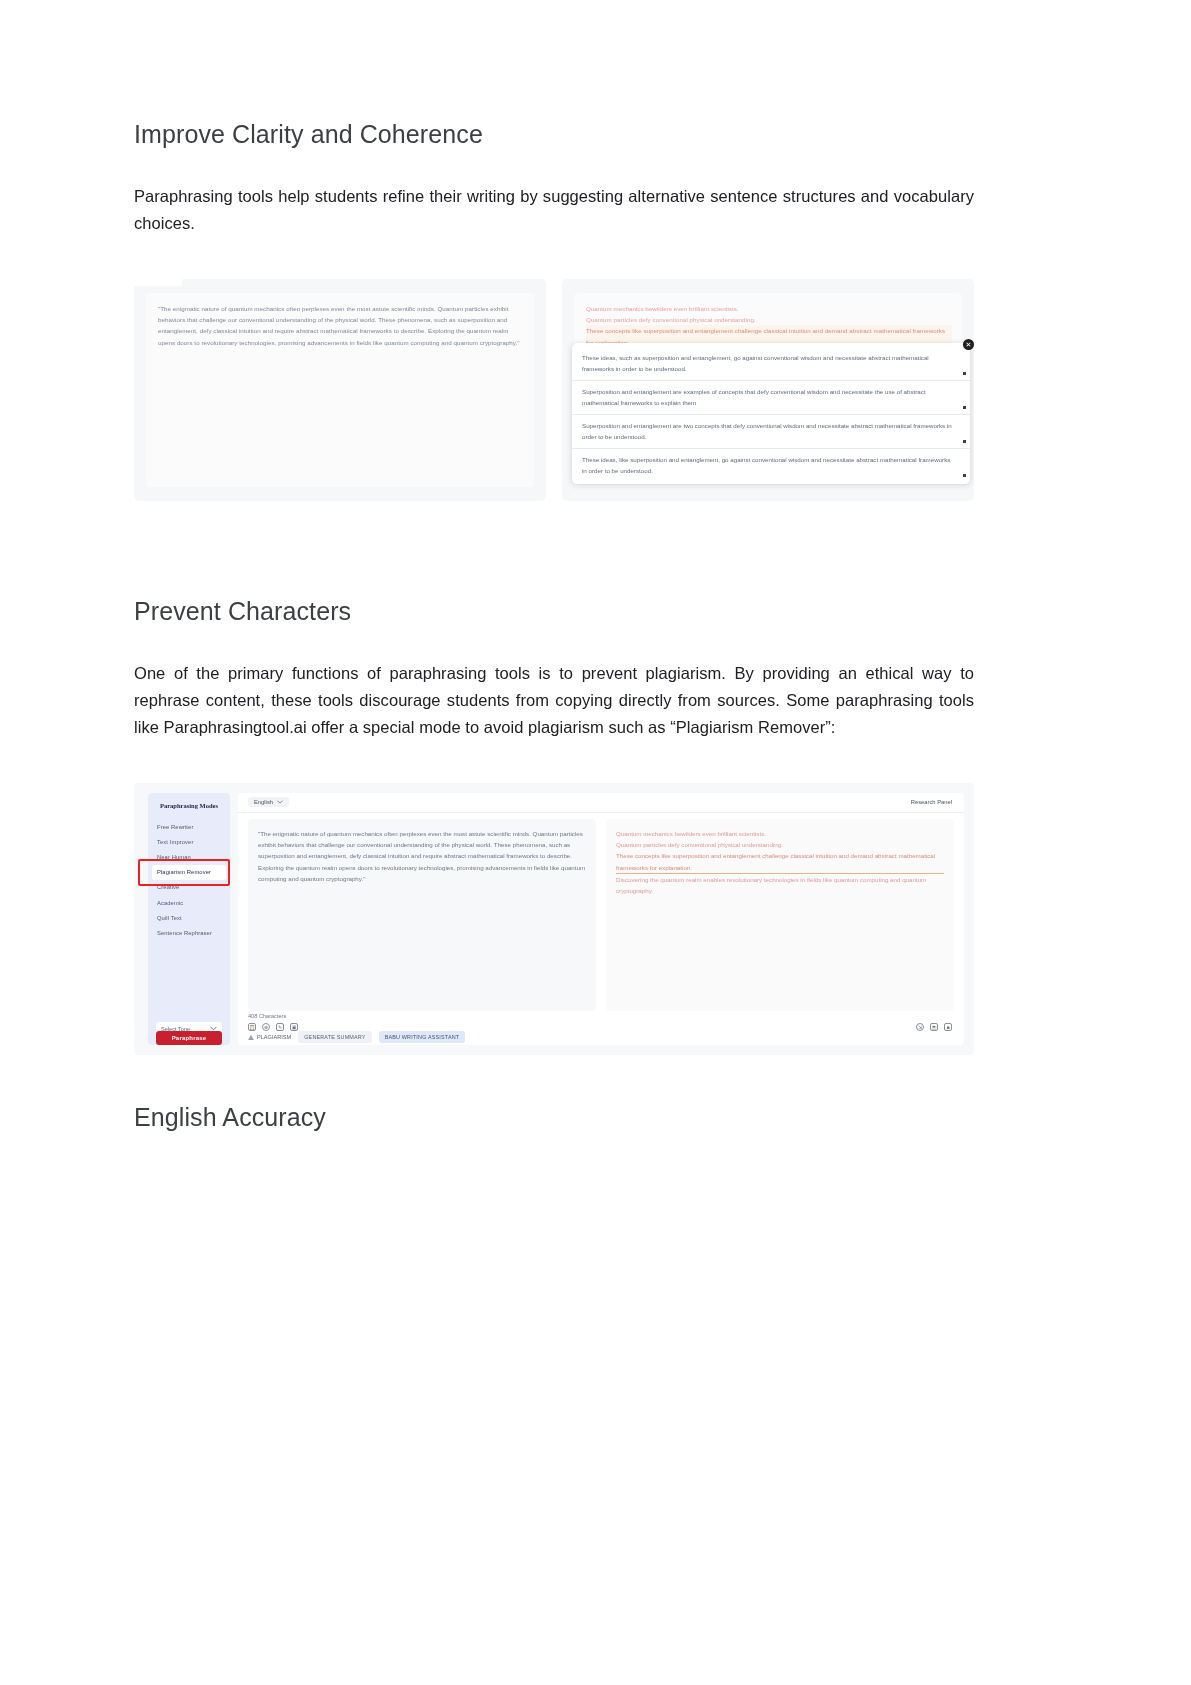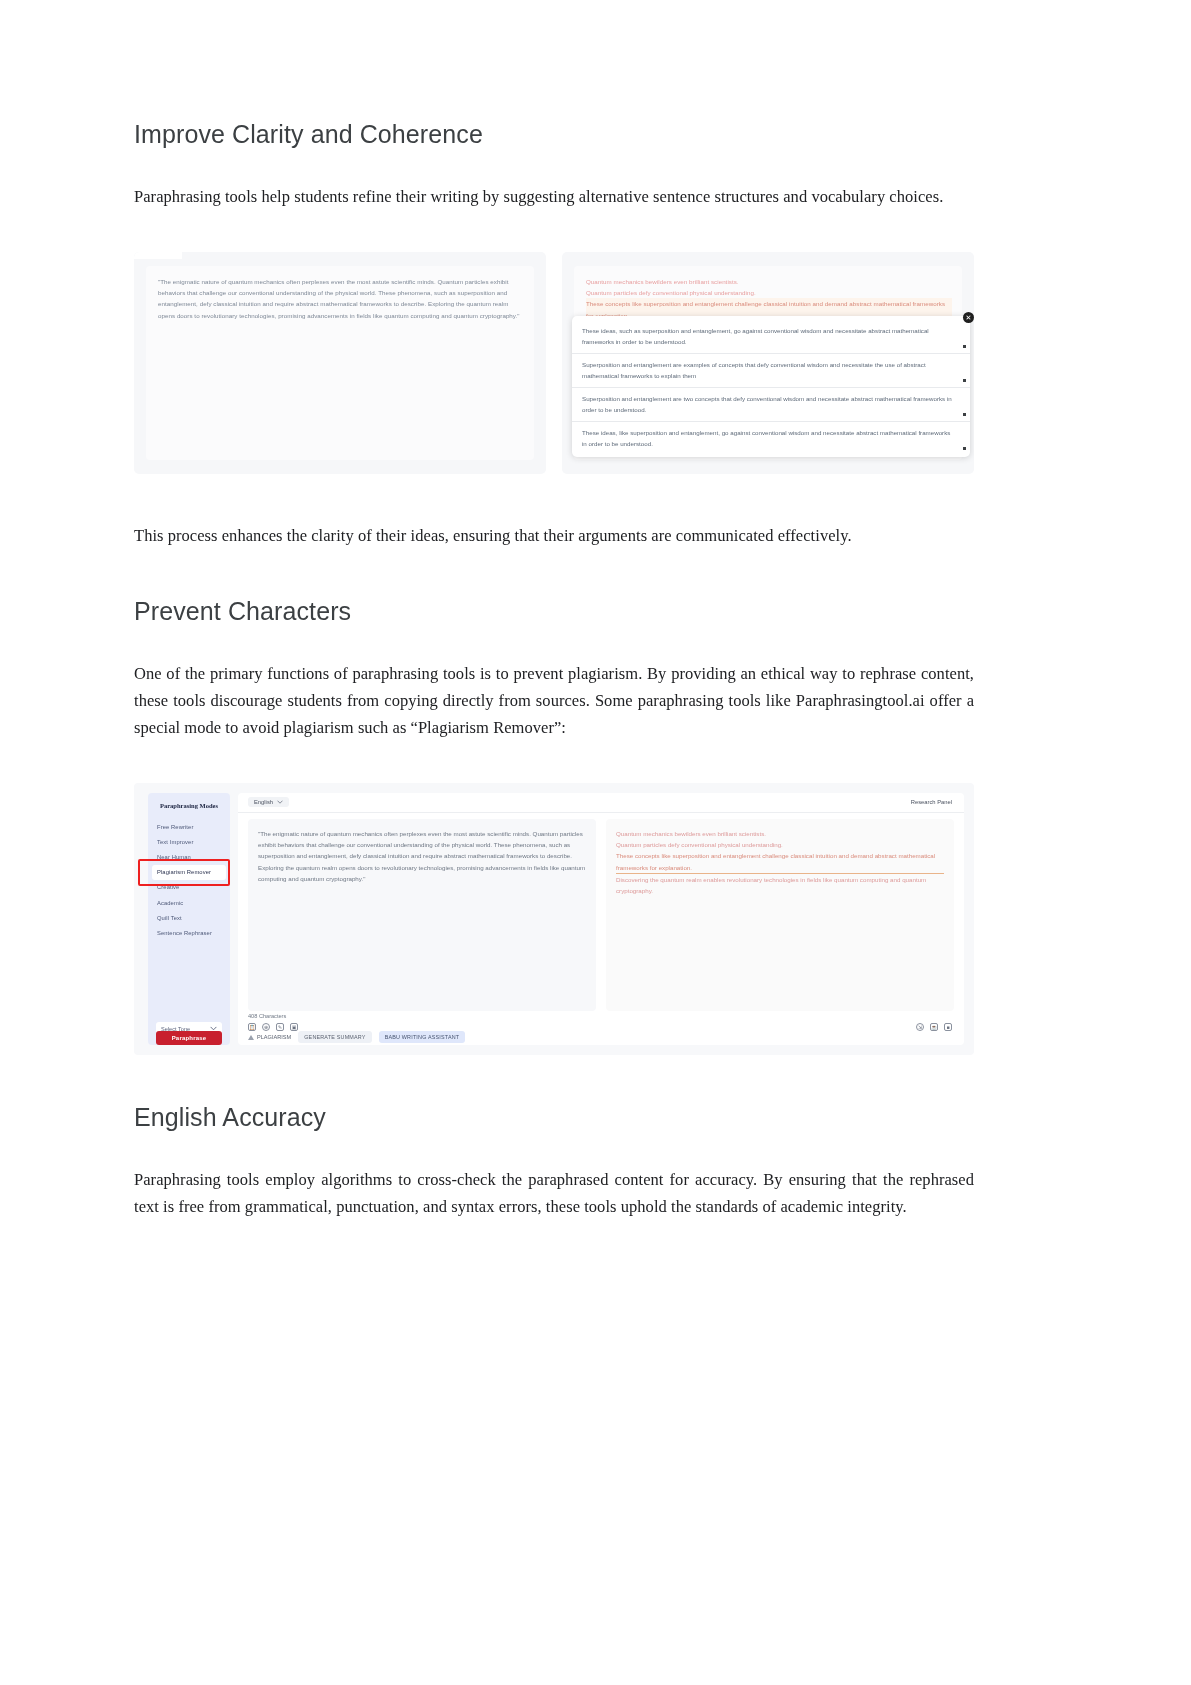--- a/index.html
+++ b/index.html
@@ -32,21 +32,20 @@
     margin: 0 0 34px 0;
     letter-spacing: 0.1px;
   }
   p.body-text {
     font-size: 16.5px;
     line-height: 27px;
     color: #202124;
     margin: 0;
     text-align: justify;
     letter-spacing: 0.05px;
-    font-family: Liberation Serif, serif;
   }
   .spacer-42 { height: 42px; }
   .spacer-48 { height: 48px; }
 
   
   .fig1 {
     display: flex;
     gap: 16px;
     width: 840px;
     margin: 0;
@@ -378,21 +377,20 @@
           <div class="suggest-item">
             <span>These ideas, like superposition and entanglement, go against conventional wisdom and necessitate abstract mathematical frameworks in order to be understood.</span>
             <span class="suggest-dot"></span>
           </div>
         </div>
       </div>
     </div>
 
     <div class="spacer-48"></div>
 
-    <p class="body-text">This process enhances the clarity of their ideas, ensuring that their arguments are communicated effectively.</p>
 
     <div class="spacer-48"></div>
 
     <h2 class="section-title">Prevent Characters</h2>
 
     <p class="body-text">One of the primary functions of paraphrasing tools is to prevent plagiarism. By providing an ethical way to rephrase content, these tools discourage students from copying directly from sources. Some paraphrasing tools like Paraphrasingtool.ai offer a special mode to avoid plagiarism such as “Plagiarism Remover”:</p>
 
     <div class="spacer-42"></div>
 
     <div class="fig2">
@@ -472,16 +470,15 @@
           <div class="act-chip">GENERATE SUMMARY</div>
           <div class="act-chip blue">BABU WRITING ASSISTANT</div>
         </div>
       </div>
     </div>
 
     <div class="spacer-48"></div>
 
     <h2 class="section-title">English Accuracy</h2>
 
-    <p class="body-text">Paraphrasing tools employ algorithms to cross-check the paraphrased content for accuracy. By ensuring that the rephrased text is free from grammatical, punctuation, and syntax errors, these tools uphold the standards of academic integrity.</p>
 
   </div>
 </div>
 
 </body></html>

